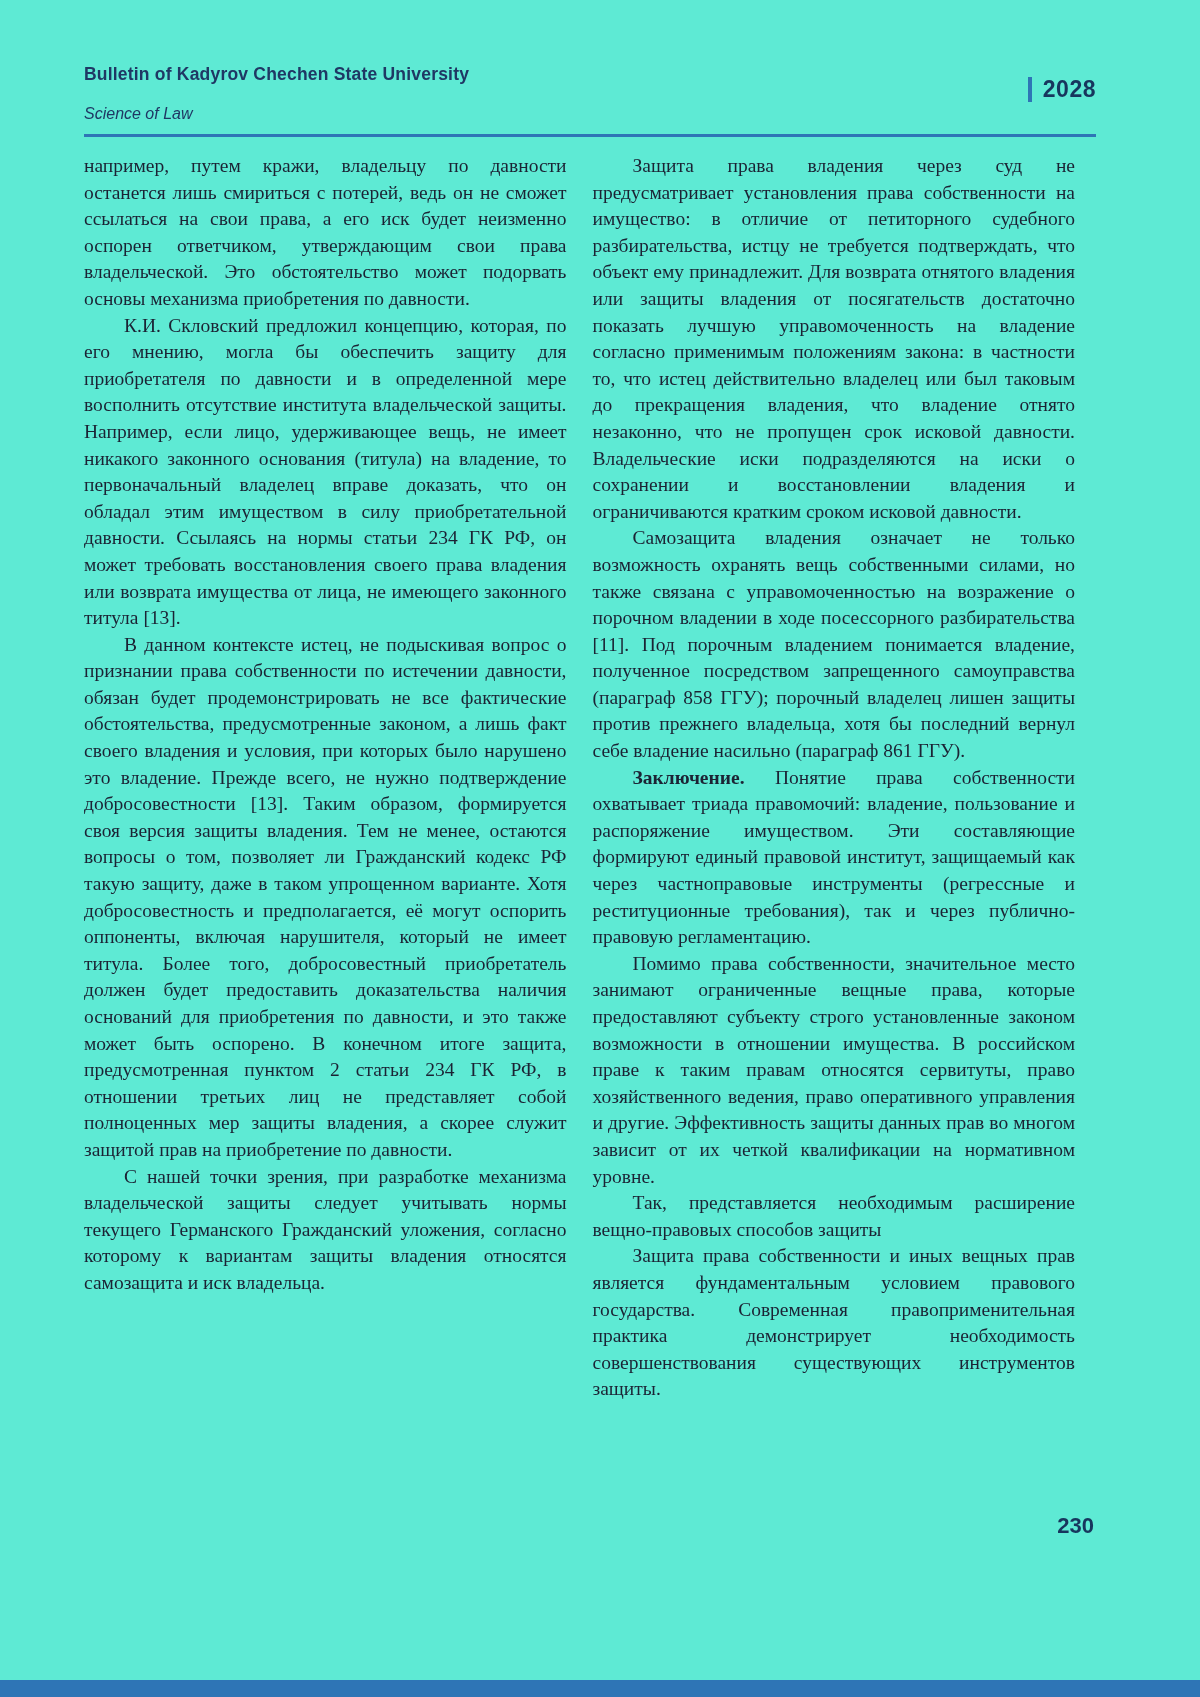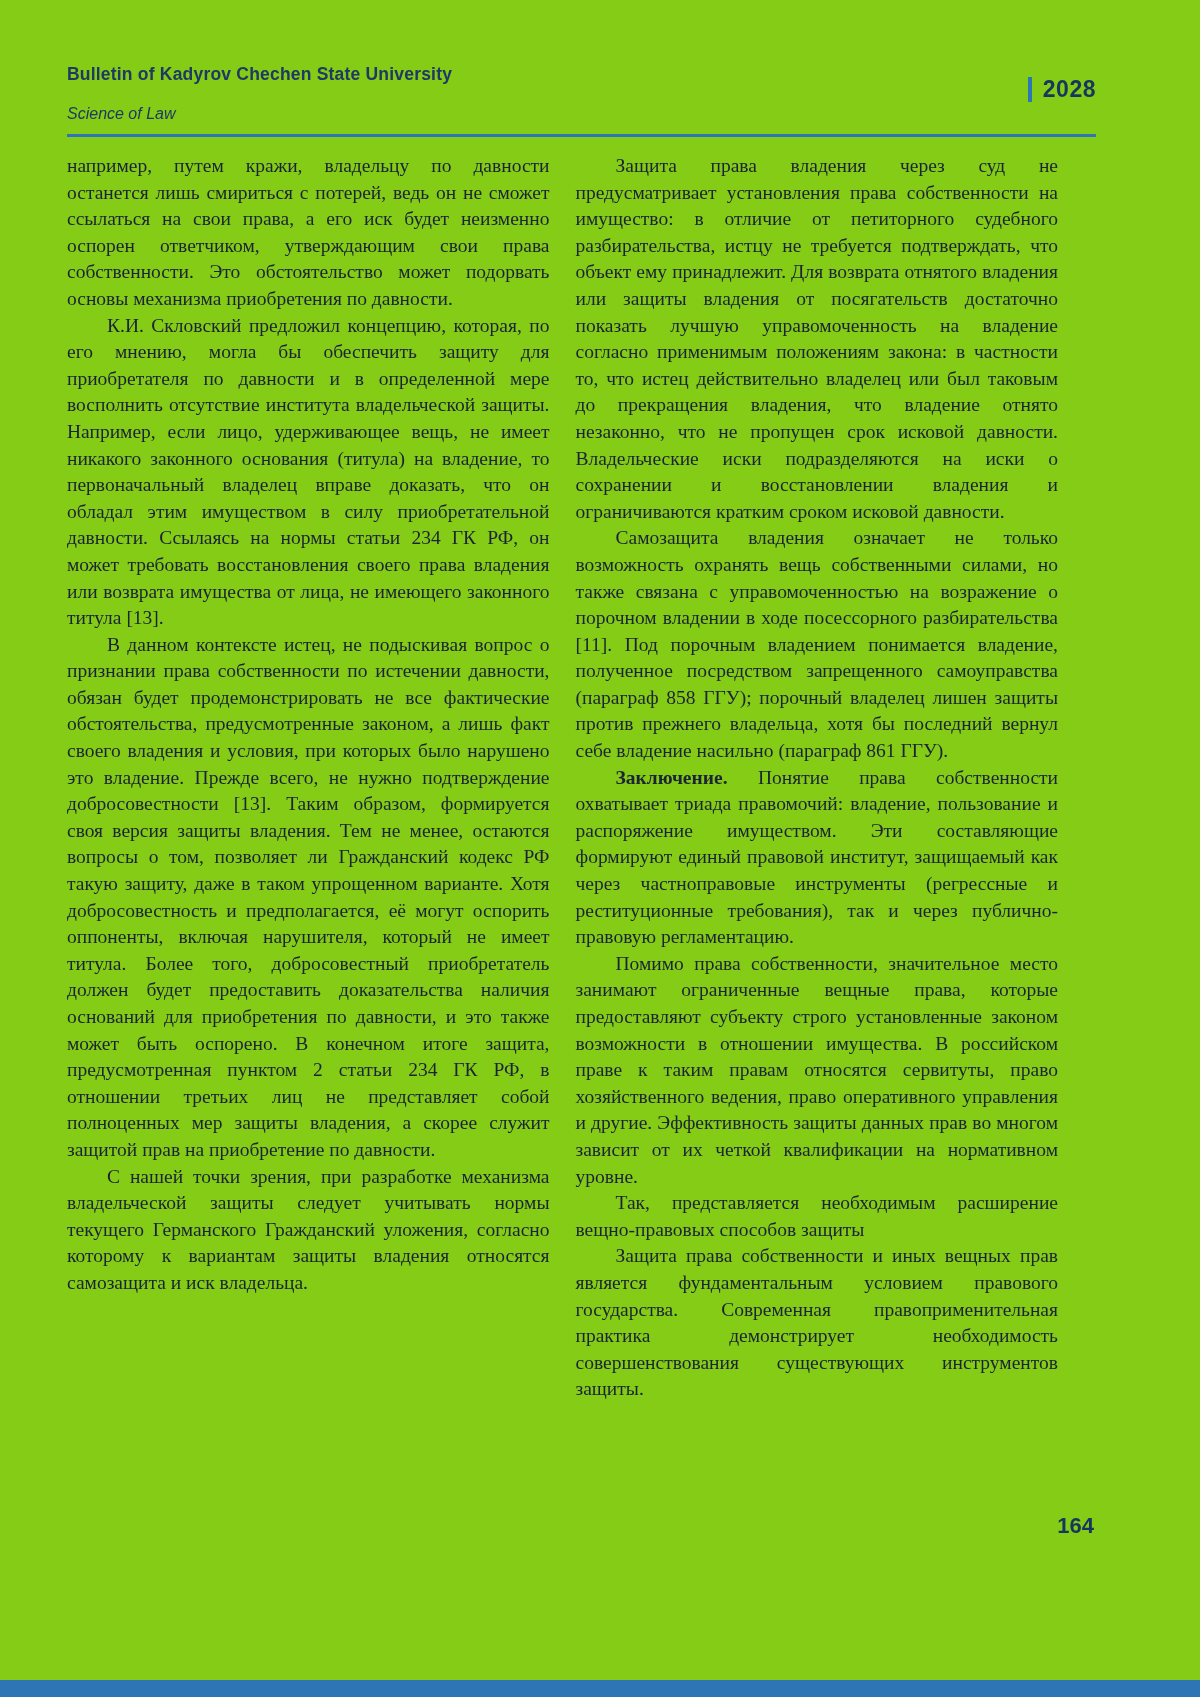--- a/index.html
+++ b/index.html
@@ -2,22 +2,22 @@
 <html lang="ru"><head>
 <meta charset="utf-8">
 <style>
   * { margin: 0; padding: 0; box-sizing: border-box; }
   html, body { background: #ffffff; }
   .page {
     position: relative;
     width: 1200px;
     height: 1697px;
     margin: 0 auto;
-    background: #84cc16;
-    padding: 64px 104px 0 67px;
+    background: #5eead4;
+    padding: 64px 104px 0 84px;
     overflow: hidden;
     font-family: "Liberation Serif", serif;
   }
   .page-header {
     display: flex;
     justify-content: space-between;
     align-items: flex-start;
     font-family: "Liberation Sans", sans-serif;
   }
   .journal-title {
@@ -105,32 +105,32 @@
     <div class="header-right">
       <span class="year-bar"></span>
       <span class="year">2028</span>
     </div>
   </header>
 
   <div class="header-rule"></div>
 
   <main class="columns">
     <section class="column" id="left-column">
-        <p class="para">например, путем кражи, владельцу по давности останется лишь смириться с потерей, ведь он не сможет ссылаться на свои права, а его иск будет неизменно оспорен ответчиком, утверждающим свои права собственности. Это обстоятельство может подорвать основы механизма приобретения по давности.</p>
+        <p class="para">например, путем кражи, владельцу по давности останется лишь смириться с потерей, ведь он не сможет ссылаться на свои права, а его иск будет неизменно оспорен ответчиком, утверждающим свои права владельческой. Это обстоятельство может подорвать основы механизма приобретения по давности.</p>
         <p class="para indent">К.И. Скловский предложил концепцию, которая, по его мнению, могла бы обеспечить защиту для приобретателя по давности и в определенной мере восполнить отсутствие института владельческой защиты. Например, если лицо, удерживающее вещь, не имеет никакого законного основания (титула) на владение, то первоначальный владелец вправе доказать, что он обладал этим имуществом в силу приобретательной давности. Ссылаясь на нормы статьи 234 ГК РФ, он может требовать восстановления своего права владения или возврата имущества от лица, не имеющего законного титула [13].</p>
         <p class="para indent">В данном контексте истец, не подыскивая вопрос о признании права собственности по истечении давности, обязан будет продемонстрировать не все фактические обстоятельства, предусмотренные законом, а лишь факт своего владения и условия, при которых было нарушено это владение. Прежде всего, не нужно подтверждение добросовестности [13]. Таким образом, формируется своя версия защиты владения. Тем не менее, остаются вопросы о том, позволяет ли Гражданский кодекс РФ такую защиту, даже в таком упрощенном варианте. Хотя добросовестность и предполагается, её могут оспорить оппоненты, включая нарушителя, который не имеет титула. Более того, добросовестный приобретатель должен будет предоставить доказательства наличия оснований для приобретения по давности, и это также может быть оспорено. В конечном итоге защита, предусмотренная пунктом 2 статьи 234 ГК РФ, в отношении третьих лиц не представляет собой полноценных мер защиты владения, а скорее служит защитой прав на приобретение по давности.</p>
         <p class="para indent">С нашей точки зрения, при разработке механизма владельческой защиты следует учитывать нормы текущего Германского Гражданский уложения, согласно которому к вариантам защиты владения относятся самозащита и иск владельца.</p>
       </section>
     <section class="column" id="right-column">
         <p class="para indent">Защита права владения через суд не предусматривает установления права собственности на имущество: в отличие от петиторного судебного разбирательства, истцу не требуется подтверждать, что объект ему принадлежит. Для возврата отнятого владения или защиты владения от посягательств достаточно показать лучшую управомоченность на владение согласно применимым положениям закона: в частности то, что истец действительно владелец или был таковым до прекращения владения, что владение отнято незаконно, что не пропущен срок исковой давности. Владельческие иски подразделяются на иски о сохранении и восстановлении владения и ограничиваются кратким сроком исковой давности.</p>
         <p class="para indent">Самозащита владения означает не только возможность охранять вещь собственными силами, но также связана с управомоченностью на возражение о порочном владении в ходе посессорного разбирательства [11]. Под порочным владением понимается владение, полученное посредством запрещенного самоуправства (параграф 858 ГГУ); порочный владелец лишен защиты против прежнего владельца, хотя бы последний вернул себе владение насильно (параграф 861 ГГУ).</p>
         <p class="para indent"><strong>Заключение. </strong>Понятие права собственности охватывает триада правомочий: владение, пользование и распоряжение имуществом. Эти составляющие формируют единый правовой институт, защищаемый как через частноправовые инструменты (регрессные и реституционные требования), так и через публично-правовую регламентацию.</p>
         <p class="para indent">Помимо права собственности, значительное место занимают ограниченные вещные права, которые предоставляют субъекту строго установленные законом возможности в отношении имущества. В российском праве к таким правам относятся сервитуты, право хозяйственного ведения, право оперативного управления и другие. Эффективность защиты данных прав во многом зависит от их четкой квалификации на нормативном уровне.</p>
         <p class="para indent">Так, представляется необходимым расширение вещно-правовых способов защиты</p>
         <p class="para indent">Защита права собственности и иных вещных прав является фундаментальным условием правового государства. Современная правоприменительная практика демонстрирует необходимость совершенствования существующих инструментов защиты.</p>
       </section>
   </main>
 
-  <div class="page-number">164</div>
+  <div class="page-number">230</div>
 
   <div class="bottom-bar"></div>
 
 </div>
 
 </body></html>

